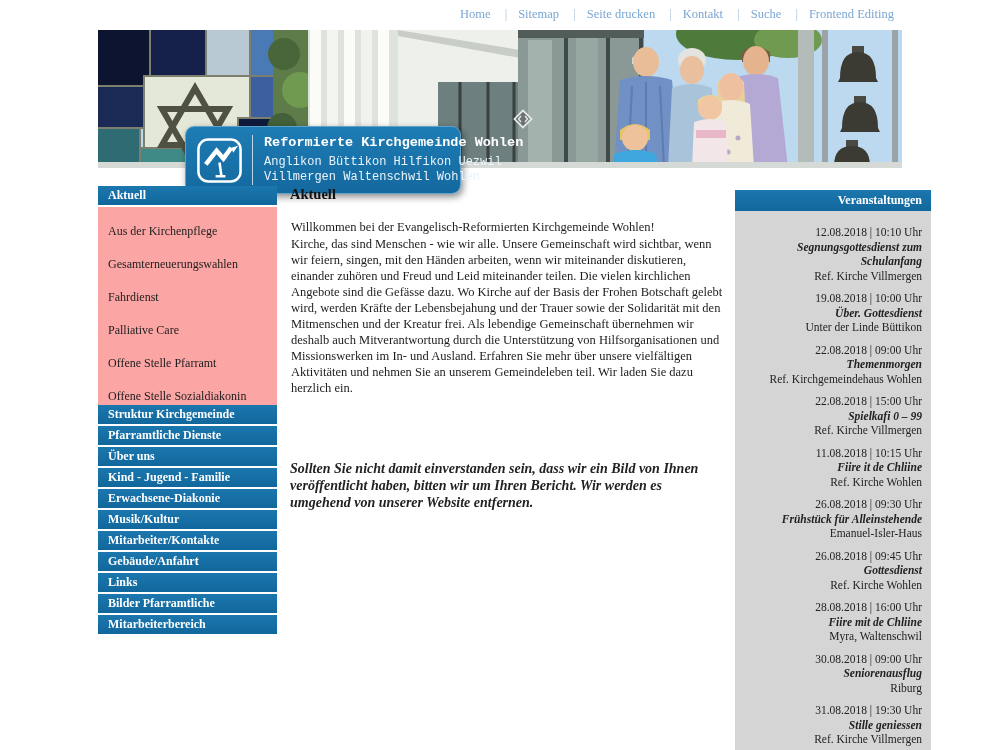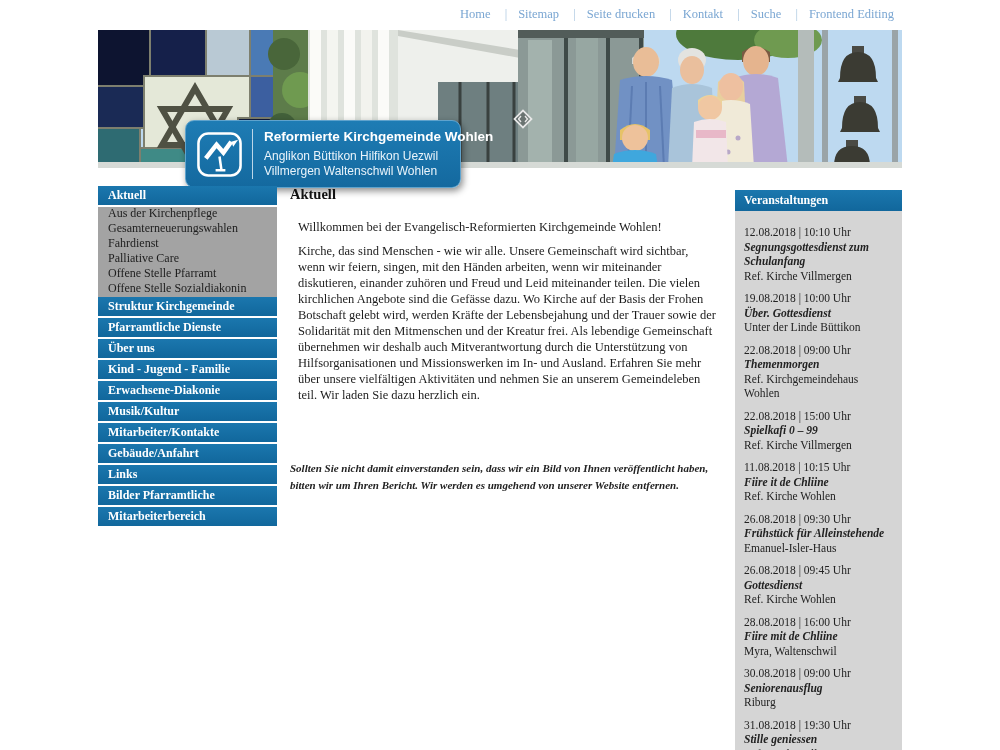--- a/index.html
+++ b/index.html
@@ -17,54 +17,54 @@
   .topnav li{display:inline;color:#7aa6d2;cursor:pointer;}
   .topnav li + li::before{content:"|";color:#a9c6e0;margin:0 11px;}
 
   
   .header{
     position:absolute;left:98px;top:30px;width:804px;height:138px;
     overflow:hidden;background:#bdd9f0;
   }
   
   .logo{
-    position:absolute;left:185px;top:120px;width:274px;height:66px;
+    position:absolute;left:185px;top:126px;width:274px;height:66px;
     background:linear-gradient(#1e7cb4,#14699f);
     border:1px solid #5fa3cd;border-radius:9px;
     box-shadow:2px 3px 7px rgba(0,0,0,.45);
     display:flex;align-items:center;
-    font-family:Liberation Sans, sans-serif;color:#ffffff;
+    font-family:Liberation Mono, monospace;color:#ffffff;
   }
   .logo-icon{width:47px;height:47px;margin:0 9px 0 10px;flex:0 0 auto;}
   .logo-divider{width:1px;height:50px;background:#bcd6e8;margin-right:11px;flex:0 0 auto;}
   .logo-title{font-size:13.5px;font-weight:bold;margin-bottom:5px;white-space:nowrap;}
   .logo-sub{font-size:12px;line-height:15px;color:#eaf4fb;white-space:nowrap;}
 
   
   .sidebar{position:absolute;left:98px;top:186px;width:179px;font-size:12px;}
   .sb-item{padding:3px 10px 4px;cursor:pointer;line-height:12px;}
   .sb-item.active, .sb-item.section{
     background:linear-gradient(#1b77ae,#11679c);
     color:#ffffff;font-weight:bold;margin-bottom:2px;
   }
-  .sb-item.sub{background:#a3a3a3;color:#1d1d1d;padding:0 10px 3px;}
+  .sb-item.sub{background:#fca5a5;color:#1d1d1d;padding:18px 10px 3px;}
 
   
   .main{position:absolute;left:290px;top:186px;width:436px;color:#1c1c1c;}
   .main h1{font-size:14.5px;margin:0 0 16px;color:#111;}
-  .main p{font-size:12.5px;line-height:16px;margin:8px;}
+  .main p{font-size:12.5px;line-height:16px;margin:1px;}
   .photo-note{
     position:absolute;left:0;top:274px;width:436px;
-    font-size:11px;line-height:17px;font-style:italic;font-weight:bold;color:#222;
+    font-size:14px;line-height:17px;font-style:italic;font-weight:bold;color:#222;
   }
 
   
   .events{
-    position:absolute;left:735px;top:190px;width:167px;height:560px;
-    background:#d5d5d5;overflow:hidden;
+    position:absolute;left:735px;top:190px;width:196px;height:560px;
+    background:#d5d5d5;overflow:hidden;text-align:right;
   }
   .events-header{
     background:linear-gradient(#1b77ae,#11679c);
     color:#fff;font-weight:bold;font-size:12px;
     padding:4px 9px 5px;line-height:12px;
   }
   .events-list{padding:6px 0 0;}
   .event{padding:8px 9px 0;font-size:11.5px;line-height:14.5px;color:#222;cursor:pointer;}
   .event-title{font-weight:bold;font-style:italic;}
 </style>

